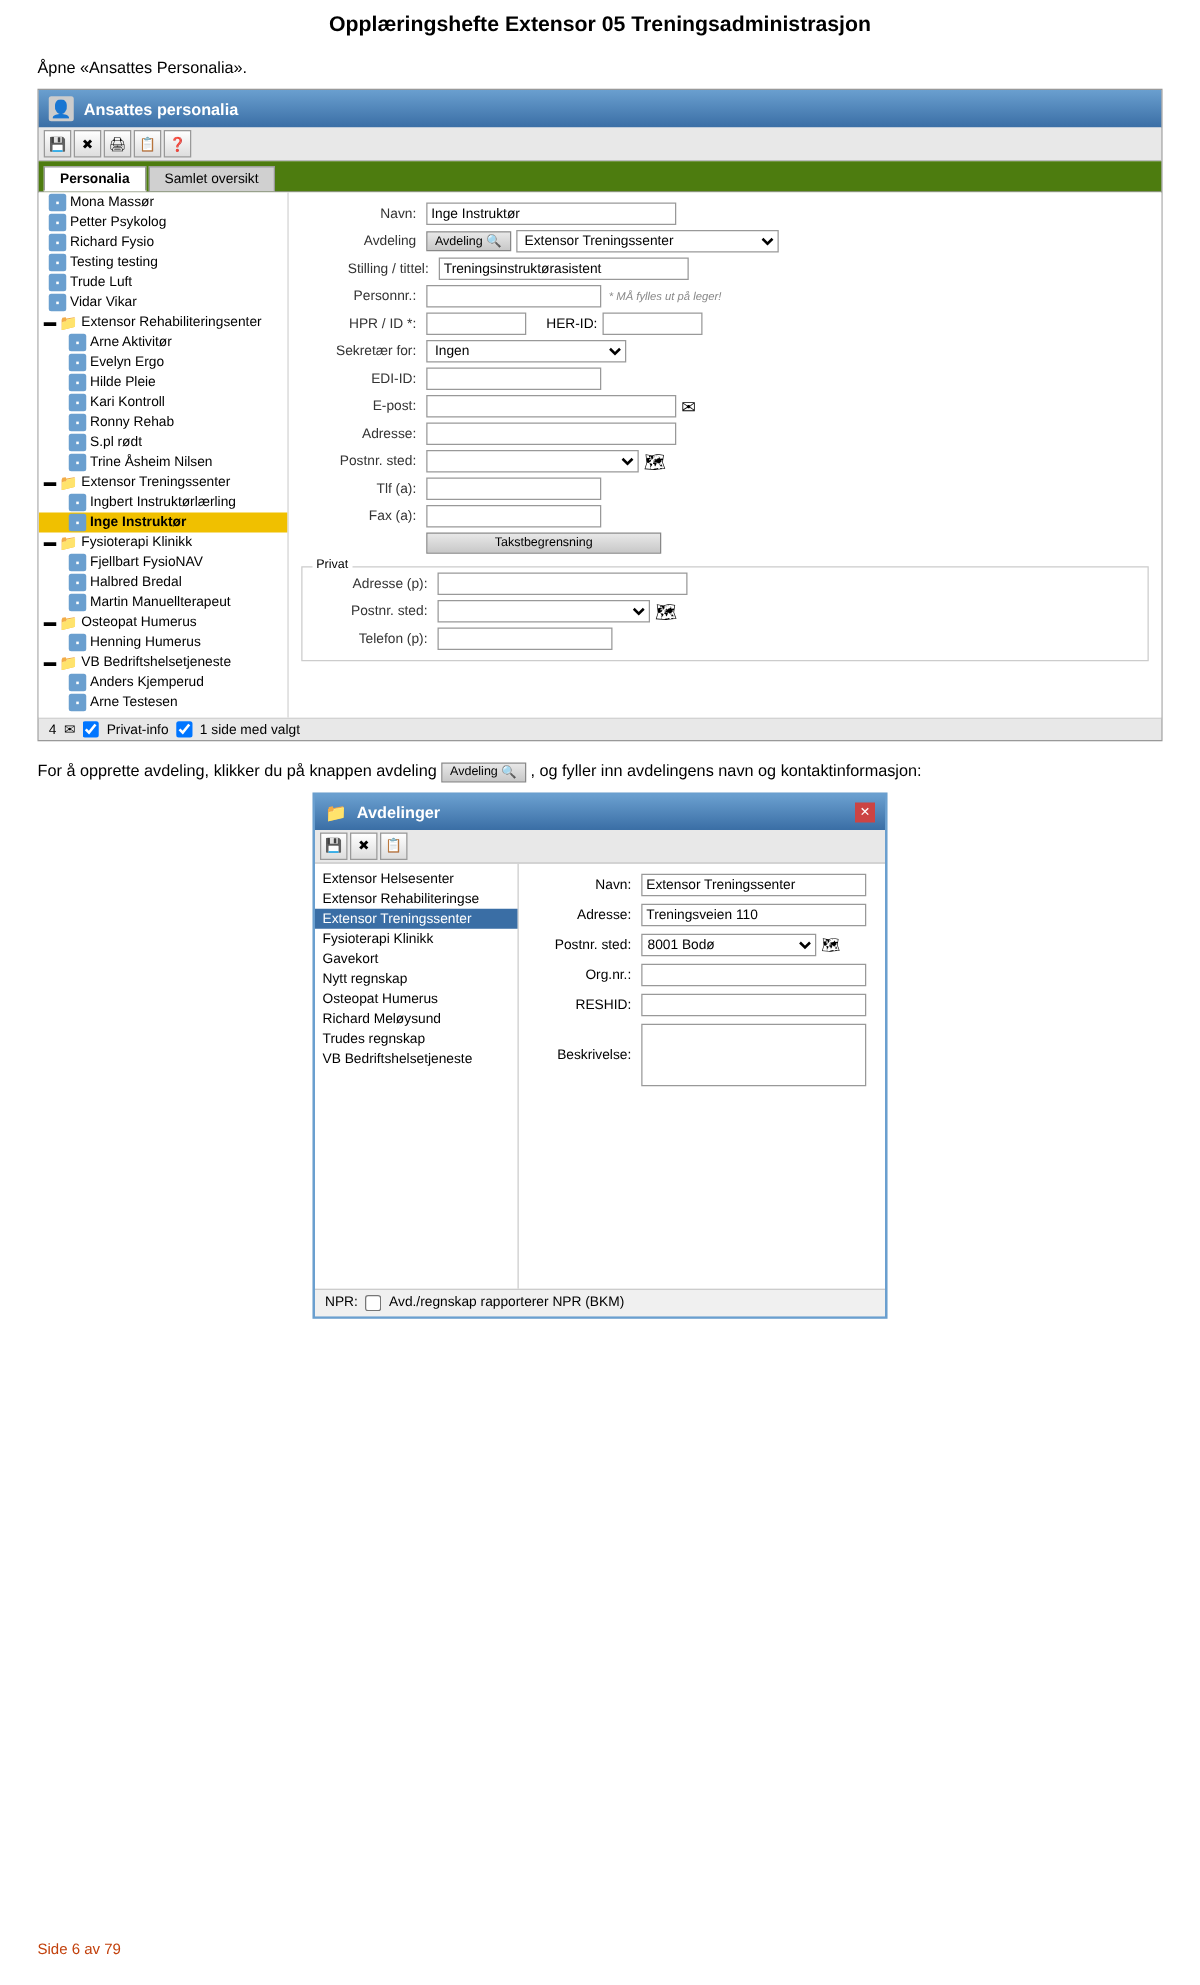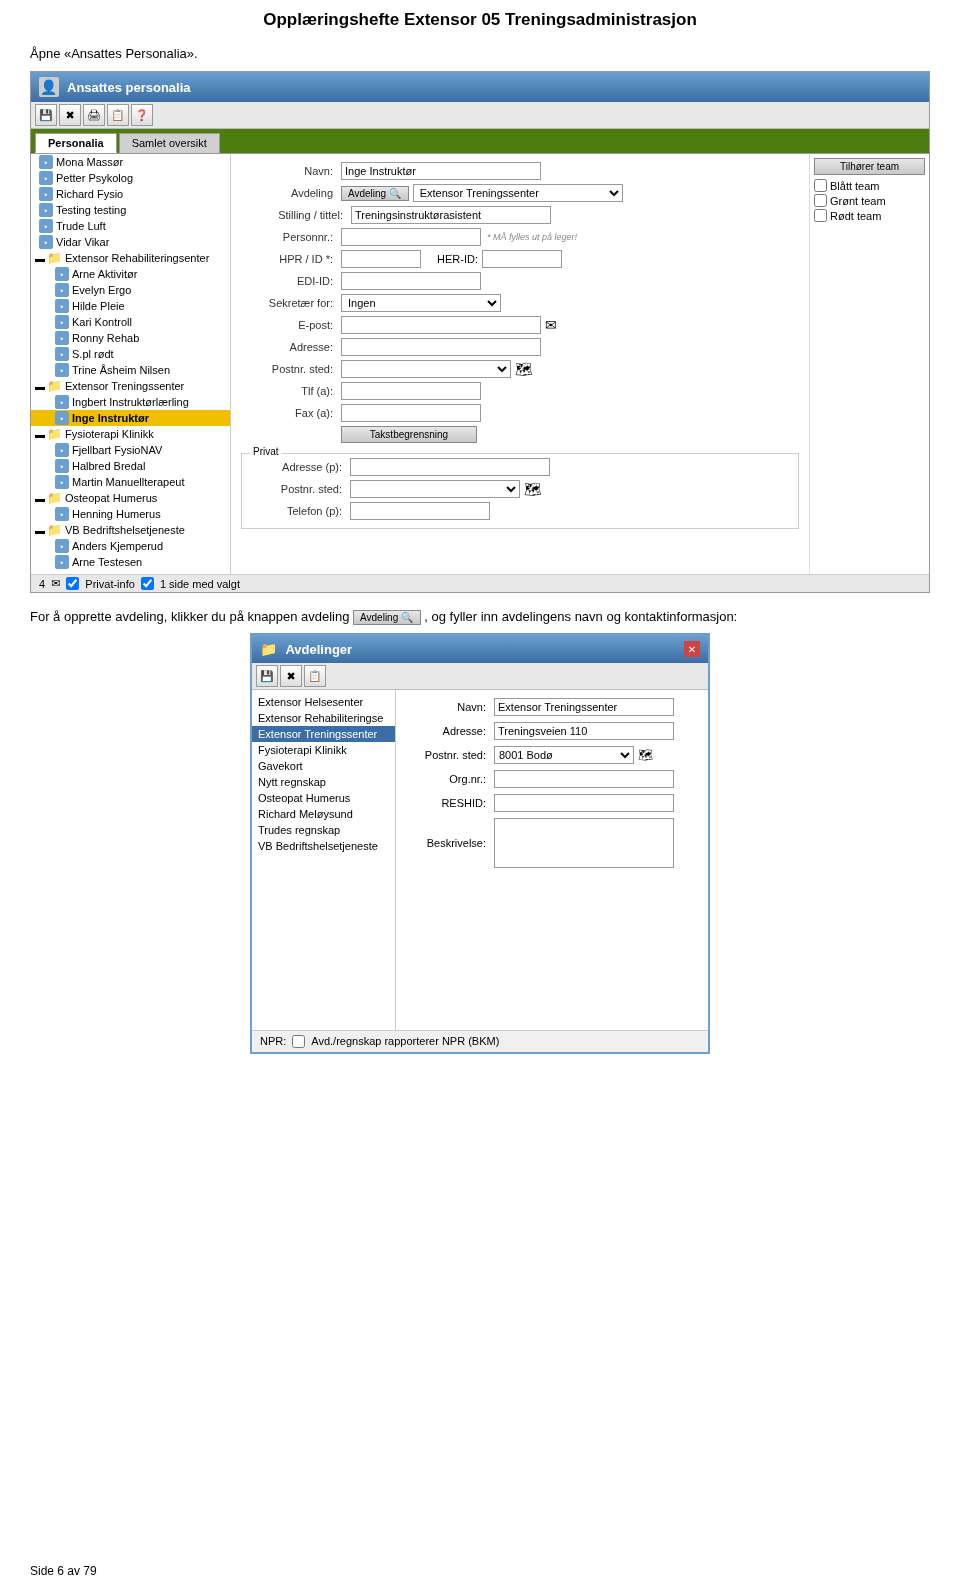--- a/index.html
+++ b/index.html
@@ -347,21 +347,21 @@
       gap: 2px;
     }
 
     .avd-content {
       display: flex;
       background: #fff;
       min-height: 340px;
     }
 
     .avd-left {
-      width: 144px;
+      width: 163px;
       border-right: 1px solid #ccc;
       padding: 4px 0;
     }
 
     .avd-list-item {
       padding: 2px 6px;
       font-size: 11px;
       cursor: pointer;
     }
     .avd-list-item.selected { background: #3a6ea5; color: white; }
@@ -415,24 +415,24 @@
       padding: 4px 8px;
       font-size: 11px;
       display: flex;
       gap: 6px;
       background: #f0f0f0;
     }
 
     
     .page-footer {
       position: absolute;
-      bottom: 10px;
+      bottom: 22px;
       left: 30px;
       font-size: 12px;
-      color: #000000;
+      color: #c2410c;
     }
   </style>
 </head>
 <body>
 
 <div class="page-header">
   <span>Opplæringshefte Extensor 05 Treningsadministrasjon</span>
 </div>
 
 <div class="page-body">
@@ -613,29 +613,29 @@
         </div>
 
         <div class="form-row">
           <span class="form-label">HPR / ID *:</span>
           <input class="form-input form-input-short" type="text" style="">
           <span style="margin-left:16px;font-size:11px;">HER-ID:</span>
           <input class="form-input form-input-short" type="text" style="margin-left: 4px;">
         </div>
 
         <div class="form-row">
-          <span class="form-label">EDI-ID:</span>
-          <input class="form-input form-input-medium" type="text" style="">
-        </div>
-
-        <div class="form-row">
           <span class="form-label">Sekretær for:</span>
           <select class="form-select form-select-medium">
             <option>Ingen</option>
           </select>
+        </div>
+
+        <div class="form-row">
+          <span class="form-label">EDI-ID:</span>
+          <input class="form-input form-input-medium" type="text" style="">
         </div>
 
         <div class="form-row">
           <span class="form-label">E-post:</span>
           <input class="form-input form-input-long" type="text" style="">
           <span style="margin-left:4px;font-size:14px;">✉</span>
         </div>
 
         <div class="form-row">
           <span class="form-label">Adresse:</span>
@@ -656,21 +656,21 @@
         </div>
 
         <div class="form-row">
           <span class="form-label">Fax (a):</span>
           <input class="form-input form-input-medium" type="text" style="">
         </div>
 
 
         <div class="form-row">
           <span class="form-label"></span>
-          <button class="team-btn" style="width:136px;">
+          <button class="team-btn" style="width:188px;">
             <span>Takstbegrensning</span>
           </button>
         </div>
 
         <div class="section-privat">
           <span class="section-privat-label">Privat</span>
           <div class="form-row">
             <span class="form-label">Adresse (p):</span>
             <input class="form-input form-input-long" type="text" style="">
           </div>
@@ -681,37 +681,20 @@
             </select>
             <span style="margin-left:4px;font-size:14px;">🗺</span>
           </div>
           <div class="form-row">
             <span class="form-label">Telefon (p):</span>
             <input class="form-input form-input-medium" type="text" style="">
           </div>
         </div>
       </div>
 
-      <div class="right-sidebar">
-        <button class="team-btn">
-          <span>Tilhører team</span>
-        </button>
-        <div class="checkbox-row">
-          <input type="checkbox" style="">
-          <span>Blått team</span>
-        </div>
-        <div class="checkbox-row">
-          <input type="checkbox" style="">
-          <span>Grønt team</span>
-        </div>
-        <div class="checkbox-row">
-          <input type="checkbox" style="">
-          <span>Rødt team</span>
-        </div>
-      </div>
     </div>
 
     <div class="window-footer">
       <span>4</span>
       <span>✉</span>
       <input type="checkbox" checked="" style="">
       <span>Privat-info</span>
       <input type="checkbox" checked="" style="">
       <span>1 side med valgt</span>
     </div>

